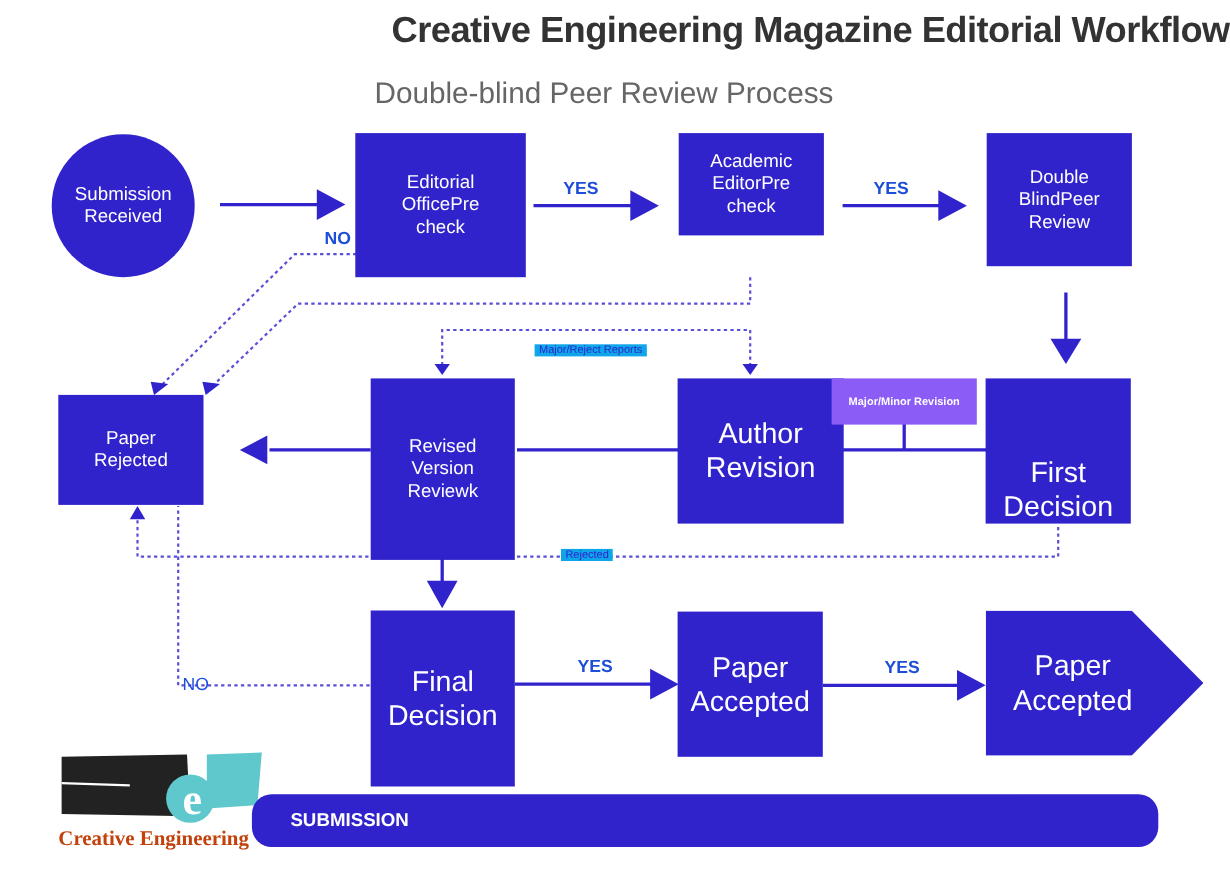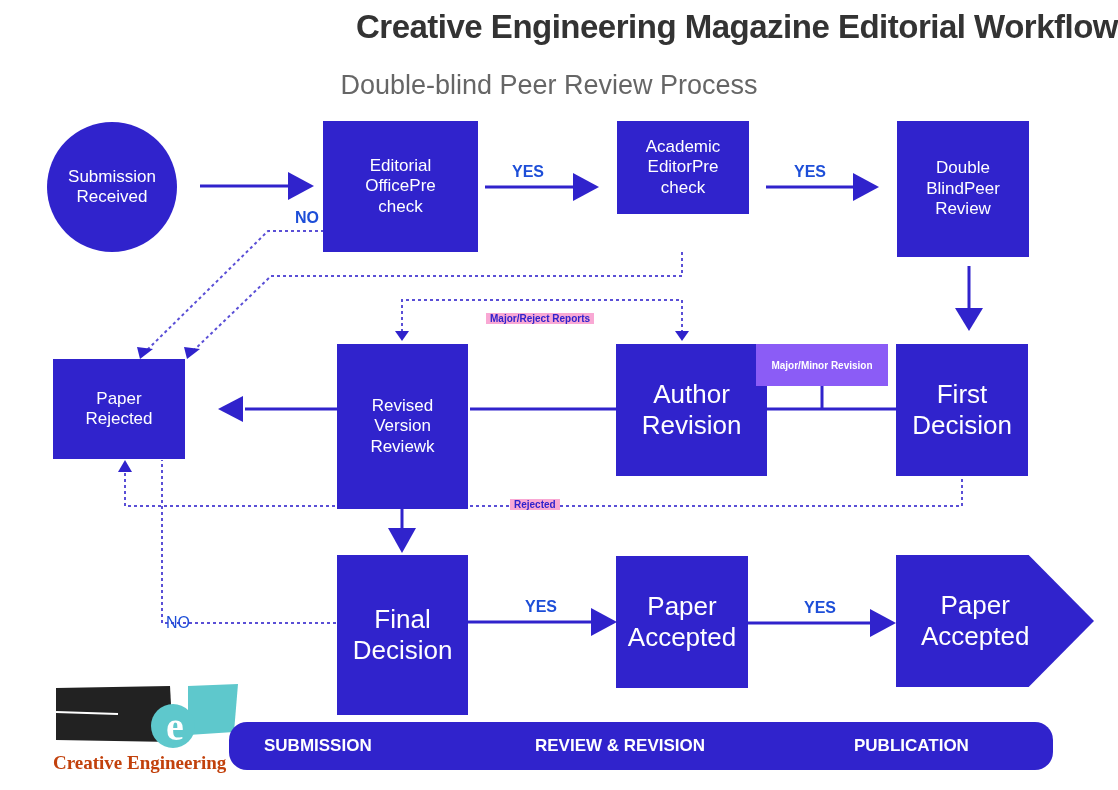--- a/index.html
+++ b/index.html
@@ -11,21 +11,21 @@
               font-size:27px; color:#666666; }
   .box { position:absolute; background:#3023cc; color:#ffffff; display:flex;
          align-items:center; justify-content:center; text-align:center;
          box-sizing:border-box; }
   .box span { white-space:pre-line; line-height:1.2; }
   .sm { font-size:17px; }
   .lg { font-size:26px; }
   .circle { border-radius:50%; }
   svg.links { position:absolute; left:0; top:0; }
   .lbl { position:absolute; color:#1d4ed8; font-size:16px; font-weight:bold; }
-  .lbl-sm { position:absolute; color:#3023cc; font-size:10px; font-weight:bold; background:#f9a8d4; padding:0 4px; }
+  .lbl-sm { position:absolute; color:#3023cc; font-size:10px; font-weight:normal; background:#0ea5e9; padding:0 4px; }
   .tag { position:absolute; background:#8b5cf6; color:#fff; font-size:10px; font-weight:bold;
          display:flex; align-items:center; justify-content:center; }
   .phasebar { position:absolute; left:229px; top:722px; width:824px; height:48px;
               background:#3023cc; border-radius:18px; color:#fff; }
   .phase { position:absolute; top:0; height:48px; line-height:48px; font-size:17px; font-weight:bold; }
   .logo { position:absolute; left:48px; top:680px; width:192px; height:100px; }
   .logo-text { position:absolute; left:53px; top:752px; font-family:"Liberation Serif", serif;
                font-size:19px; color:#c2410c; font-weight:bold; }
 </style>
 </head>
@@ -85,41 +85,41 @@
 <div class="box sm" style="left:323px; top:121px; width:155px; height:131px;">
   <span>Editorial
 OfficePre
 check</span>
 </div>
 <div class="box sm" style="left:617px; top:121px; width:132px; height:93px;">
   <span>Academic
 EditorPre
 check</span>
 </div>
-<div class="box sm" style="left:897px; top:121px; width:132px; height:136px;">
+<div class="box sm" style="left:897px; top:121px; width:132px; height:121px;">
   <span>Double
 BlindPeer
 Review</span>
 </div>
 
 <div class="box sm" style="left:53px; top:359px; width:132px; height:100px;">
   <span>Paper
 Rejected</span>
 </div>
 <div class="box sm" style="left:337px; top:344px; width:131px; height:165px;">
   <span>Revised
 Version
 Reviewk</span>
 </div>
 <div class="box lg" style="left:616px; top:344px; width:151px; height:132px;">
   <span>Author
 Revision</span>
 </div>
 <div class="tag" style="left:756px; top:344px; width:132px; height:42px;">Major/Minor Revision</div>
-<div class="box lg" style="left:896px; top:344px; width:132px; height:132px;">
+<div class="box lg" style="left:896px; top:344px; width:132px; height:132px;align-items:flex-end;">
   <span>First
 Decision</span>
 </div>
 
 <div class="box lg" style="left:337px; top:555px; width:131px; height:160px;">
   <span>Final
 Decision</span>
 </div>
 <div class="box lg" style="left:616px; top:556px; width:132px; height:132px;">
   <span>Paper
@@ -143,15 +143,13 @@
   <path d="M8,8 L122,6 L125,62 L8,60 Z" fill="#222222"></path>
   <line x1="8" y1="32" x2="70" y2="34" stroke="#ffffff" stroke-width="2"></line>
   <path d="M140,6 L190,4 L186,52 L140,55 Z" fill="#5ec8cc"></path>
   <circle cx="125" cy="46" r="22" fill="#5ec8cc"></circle>
   <text x="118" y="60" font-family="Liberation Serif, serif" font-size="40" fill="#ffffff" font-weight="bold">e</text>
 </svg>
 <div class="logo-text">Creative Engineering</div>
 
 <div class="phasebar">
   <div class="phase" style="left:35px;">SUBMISSION</div>
-  <div class="phase" style="left:306px;">REVIEW &amp; REVISION</div>
-  <div class="phase" style="left:625px;">PUBLICATION</div>
 </div>
 
 </body></html>

